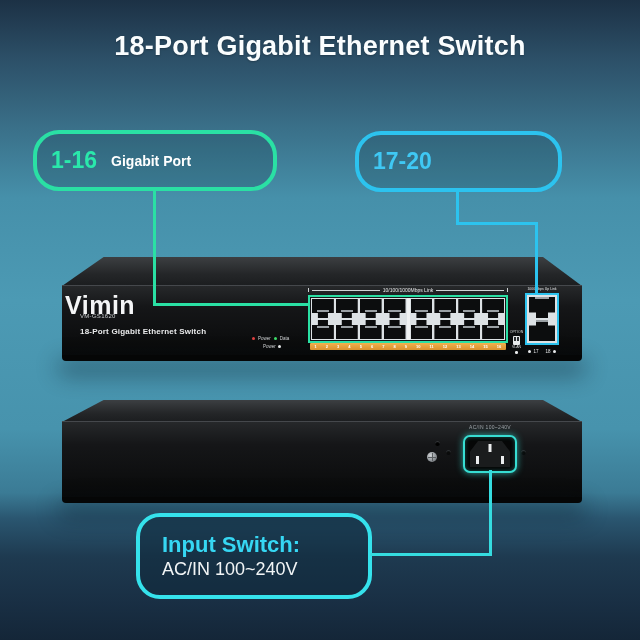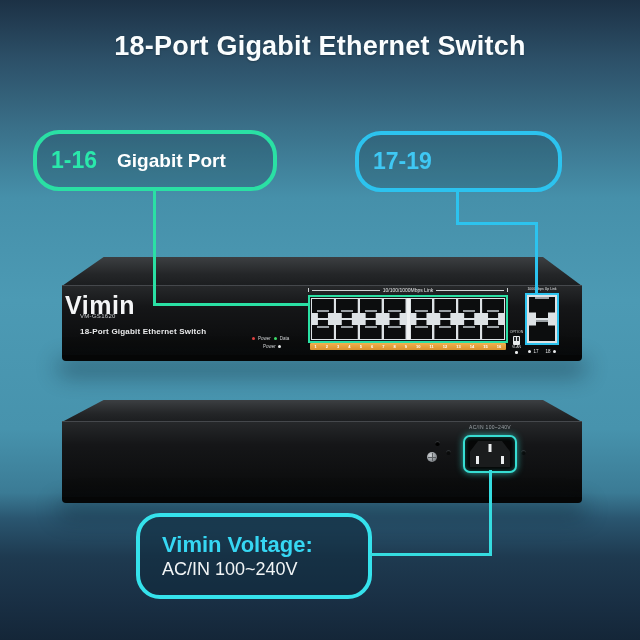--- a/index.html
+++ b/index.html
@@ -10,28 +10,28 @@
       #1c3145 0%,#2c4f67 9%,#3a7089 20%,#4690aa 31%,
       #4c9ab4 47%,#4793ad 67%,#3b7b95 77%,#2a5670 81%,
       #1e3a50 87%,#192f44 94%,#142638 100%);
     padding-left:15px;
   }
   .abs{position:absolute;}
   
   .title{left:0;top:31px;width:640px;text-align:center;font-size:27px;font-weight:bold;
     color:#fafdfe;letter-spacing:.2px;text-shadow:0 1px 2px rgba(0,0,0,.25);}
   
-  .callout{display:flex;align-items:center;gap:20px;padding:0 14px;box-sizing:border-box;
+  .callout{display:flex;align-items:center;gap:14px;padding:0 14px;box-sizing:border-box;
     border-radius:26px;background:rgba(13,43,58,.18);}
   #co1{left:33px;top:130px;width:244px;height:61px;border:4px solid #2ae0a4;}
   #co2{left:355px;top:131px;width:207px;height:61px;border:4px solid #2cc3ef;}
   .range{font-size:23px;font-weight:bold;line-height:1;}
   #co1 .range{color:#2ae8ab;} #co2 .range{color:#3fc8f4;}
   .co-text{display:flex;flex-direction:row;color:#fff;font-weight:bold;
-    font-size:19px;line-height:16px;}
+    font-size:14px;line-height:16px;}
   #co3{left:136px;top:513px;width:236px;height:86px;border:4px solid #35e2ec;border-radius:24px;
     background:rgba(14,40,58,.5);display:flex;flex-direction:column;justify-content:center;
     gap:4px;padding:0 22px;box-sizing:border-box;}
   .co3-title{font-size:22px;font-weight:bold;color:#36d7f3;line-height:1;}
   .co3-value{font-size:18px;color:#f2f5f6;line-height:1;}
   
   .conn{background:#2ae0a4;}
   #c1v{left:153px;top:191px;width:3px;height:114px;}
   #c1h{left:153px;top:303px;width:157px;height:3px;}
   #c2v1,#c2h,#c2v2{background:#2cc3ef;}
@@ -131,21 +131,21 @@
   <div class="abs title">18-Port Gigabit Ethernet Switch</div>
 
   <div class="abs callout" id="co1">
     <span class="range">1-16</span>
     <span class="co-text">
       <span>Gigabit Port</span>
     </span>
   </div>
 
   <div class="abs callout" id="co2">
-    <span class="range">17-19</span>
+    <span class="range">17-20</span>
   </div>
 
   <div class="abs sw-top" id="front-top"></div>
   <div class="abs sw-face" id="front-face"></div>
   <div class="abs sw-lip" id="front-lip"></div>
 
   <div class="abs brand">Vimin</div>
   <div class="abs model">VM-GS1620</div>
   <div class="abs pname">18-Port Gigabit Ethernet Switch</div>
 
@@ -296,21 +296,21 @@
   <div class="abs inlet-label">AC/IN 100~240V</div>
   <div class="abs inlet">
     <div class="inlet-body">
       <i class="pin pin-g"></i>
       <i class="pin pin-l"></i>
       <i class="pin pin-n"></i>
     </div>
   </div>
 
   <div class="abs" id="co3">
-    <span class="co3-title">Vimin Voltage:</span>
+    <span class="co3-title">Input Switch:</span>
     <span class="co3-value">AC/IN 100~240V</span>
   </div>
 
   <div class="abs conn" id="c1v"></div>
   <div class="abs conn" id="c1h"></div>
   <div class="abs conn" id="c2v1"></div>
   <div class="abs conn" id="c2h"></div>
   <div class="abs conn" id="c2v2"></div>
   <div class="abs conn" id="c3v"></div>
   <div class="abs conn" id="c3h"></div>

